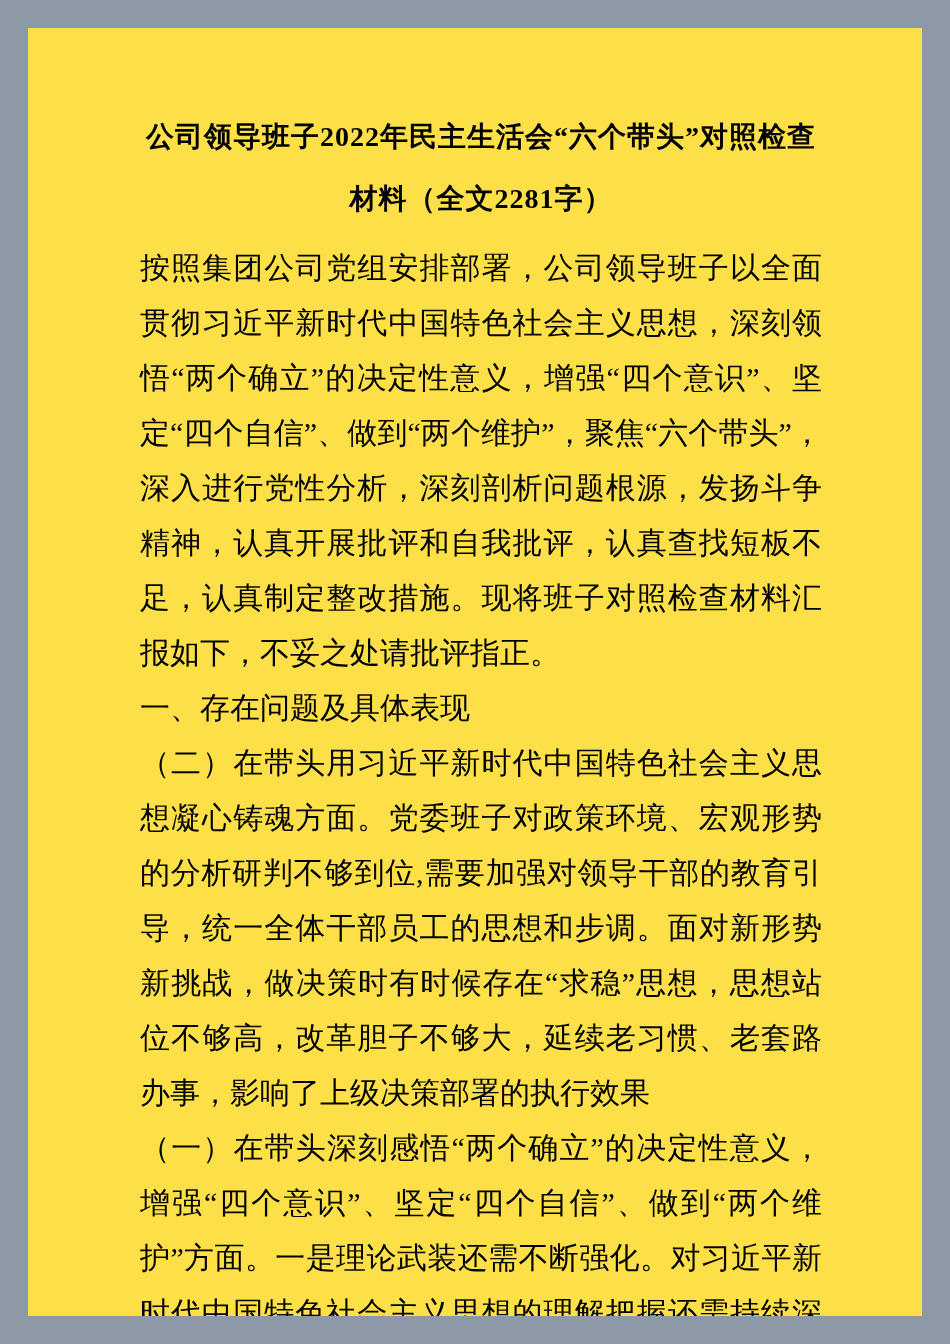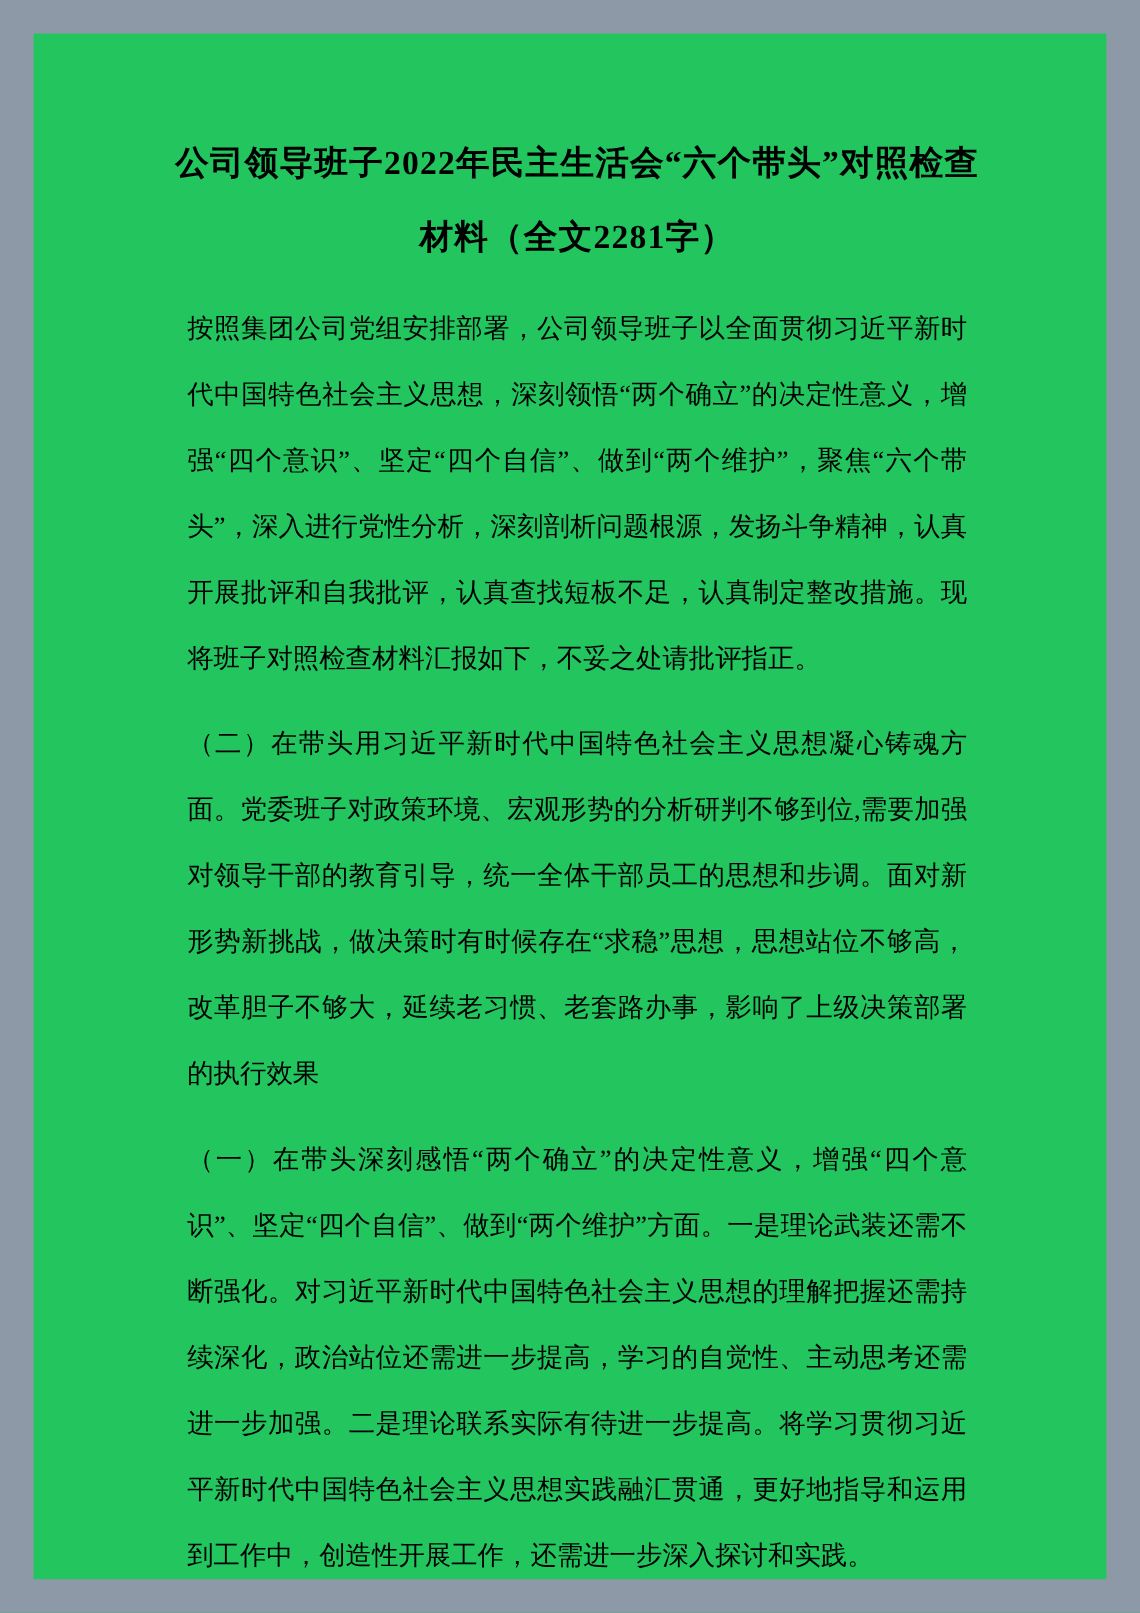--- a/index.html
+++ b/index.html
@@ -27,31 +27,32 @@
   }
   .doc-title {
     margin: 0 0 10px 0;
     font-size: 28px;
     line-height: 62px;
     font-weight: 700;
     text-align: center;
     letter-spacing: 1px;
   }
   .para {
-    margin: 16px;
-    font-size: 22px;
+    margin: 0;
+    font-size: 30px;
     line-height: 55px;
     text-align: justify;
     text-justify: inter-character;
     word-break: break-all;
   }
 </style>
 </head>
 <body style="background: rgb(142, 153, 168);">
 
 <div class="viewport">
-  <div class="page" style="background: #22c55e; color: rgb(0, 0, 0);">
+  <div class="page" style="background: #fde047; color: rgb(0, 0, 0);">
     <h1 class="doc-title">公司领导班子2022年民主生活会“六个带头”对照检查材料（全文2281字）</h1>
     <p class="para">按照集团公司党组安排部署，公司领导班子以全面贯彻习近平新时代中国特色社会主义思想，深刻领悟“两个确立”的决定性意义，增强“四个意识”、坚定“四个自信”、做到“两个维护”，聚焦“六个带头”，深入进行党性分析，深刻剖析问题根源，发扬斗争精神，认真开展批评和自我批评，认真查找短板不足，认真制定整改措施。现将班子对照检查材料汇报如下，不妥之处请批评指正。</p>
+    <p class="para">一、存在问题及具体表现</p>
     <p class="para">（二）在带头用习近平新时代中国特色社会主义思想凝心铸魂方面。党委班子对政策环境、宏观形势的分析研判不够到位,需要加强对领导干部的教育引导，统一全体干部员工的思想和步调。面对新形势新挑战，做决策时有时候存在“求稳”思想，思想站位不够高，改革胆子不够大，延续老习惯、老套路办事，影响了上级决策部署的执行效果</p>
     <p class="para">（一）在带头深刻感悟“两个确立”的决定性意义，增强“四个意识”、坚定“四个自信”、做到“两个维护”方面。一是理论武装还需不断强化。对习近平新时代中国特色社会主义思想的理解把握还需持续深化，政治站位还需进一步提高，学习的自觉性、主动思考还需进一步加强。二是理论联系实际有待进一步提高。将学习贯彻习近平新时代中国特色社会主义思想实践融汇贯通，更好地指导和运用到工作中，创造性开展工作，还需进一步深入探讨和实践。</p>
   </div>
 </div>
 
 </body></html>

